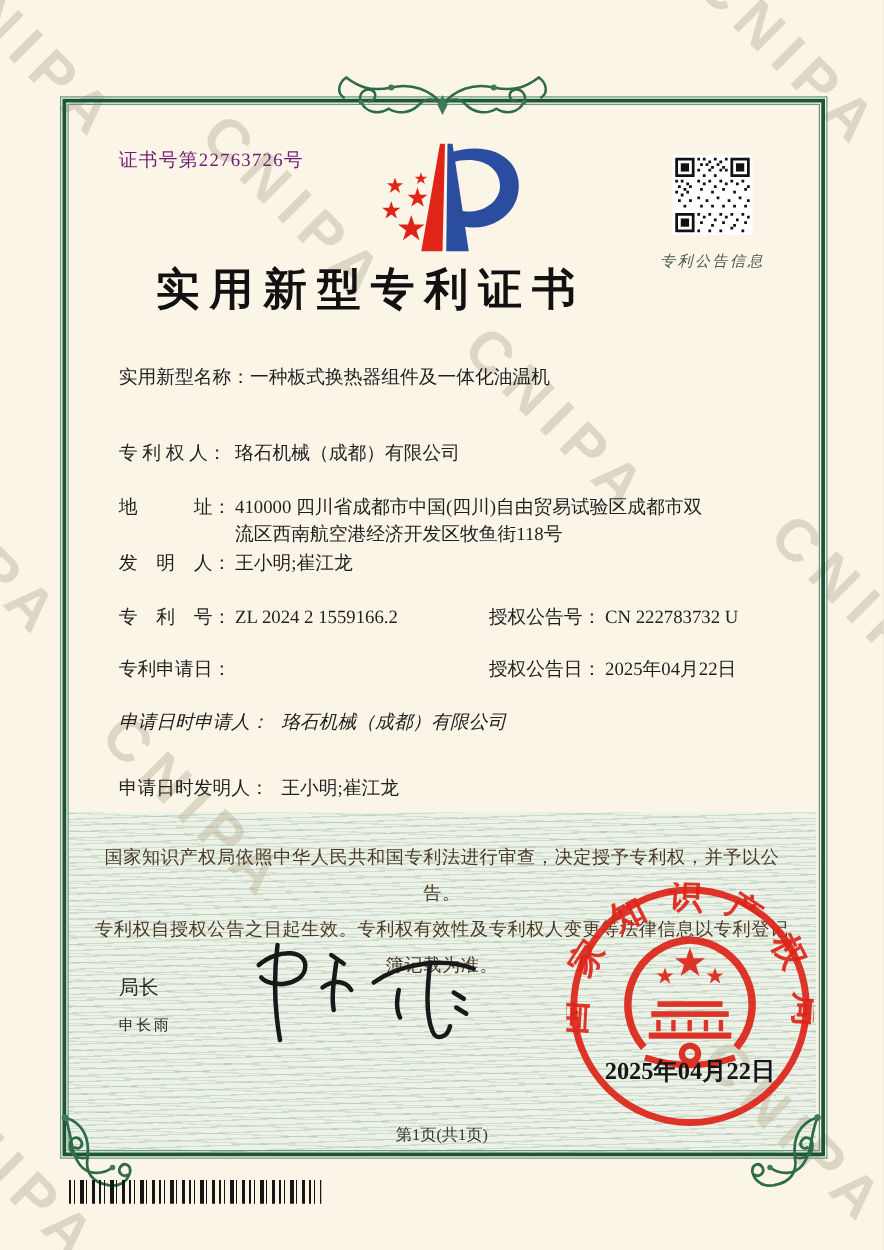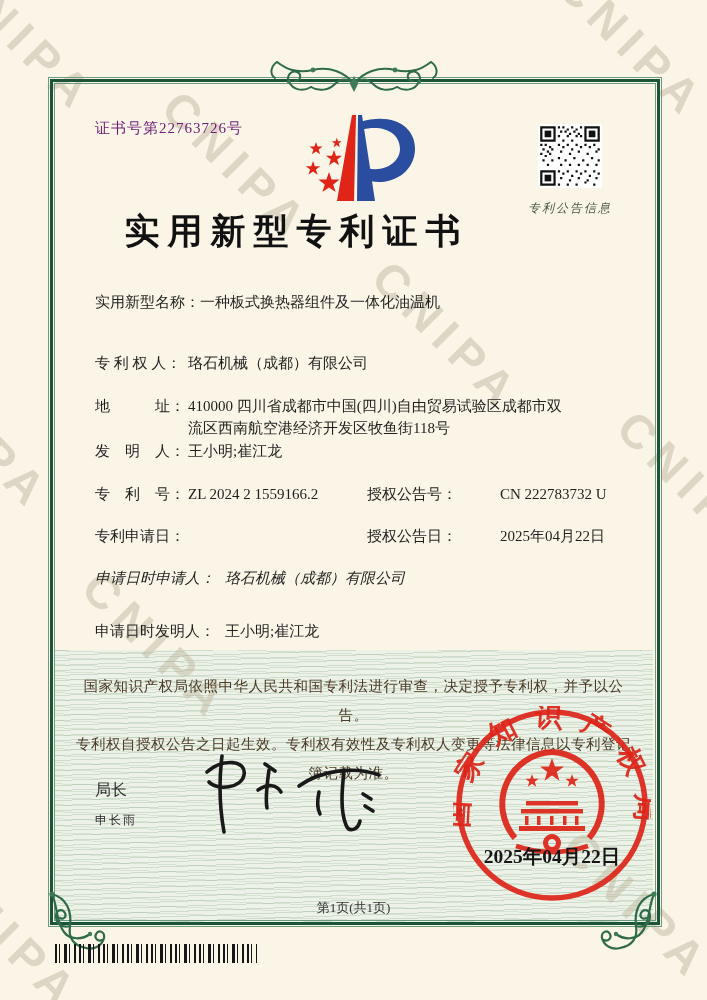--- a/index.html
+++ b/index.html
@@ -52,21 +52,21 @@
   .row .lbl{flex:0 0 93px;white-space:nowrap;}
   .row .val{flex:1;}
   .r-name{top:291px;width:530px;}
   .r-patentee{top:352px;width:530px;}
   .r-address{top:395px;width:470px;}
   .r-inventor{top:440px;width:530px;}
   .r-pn{top:483px;width:530px;}
   .r-ad{top:525px;width:530px;align-items:flex-end;}
   .r-oapp{top:567px;width:530px;font-style:italic;}
   .r-oinv{top:580px;width:530px;margin-top:40px;}
-  .col-right{position:absolute;left:272px;top:0;display:flex;white-space:nowrap;gap:40px;}
+  .col-right{position:absolute;left:296px;top:0;display:flex;white-space:nowrap;}
   .col-right .lbl{flex:0 0 93px;}
   
   .notice{
     position:absolute;left:75px;top:672px;width:557px;z-index:4;text-align:center;
     font-size:14.5px;line-height:29px;color:#4a3a26;letter-spacing:0.5px;
   }
   
   .sig-role{position:absolute;left:95px;top:780px;z-index:4;font-family:"Liberation Sans","DejaVu Sans",sans-serif;font-size:16px;color:#2b2b2b;}
   .sig-name{position:absolute;left:95px;top:812px;z-index:4;font-family:"Liberation Sans","DejaVu Sans",sans-serif;font-size:12px;color:#2b2b2b;letter-spacing:2px;}
   .sig-svg{position:absolute;left:195px;top:742px;z-index:4;}

